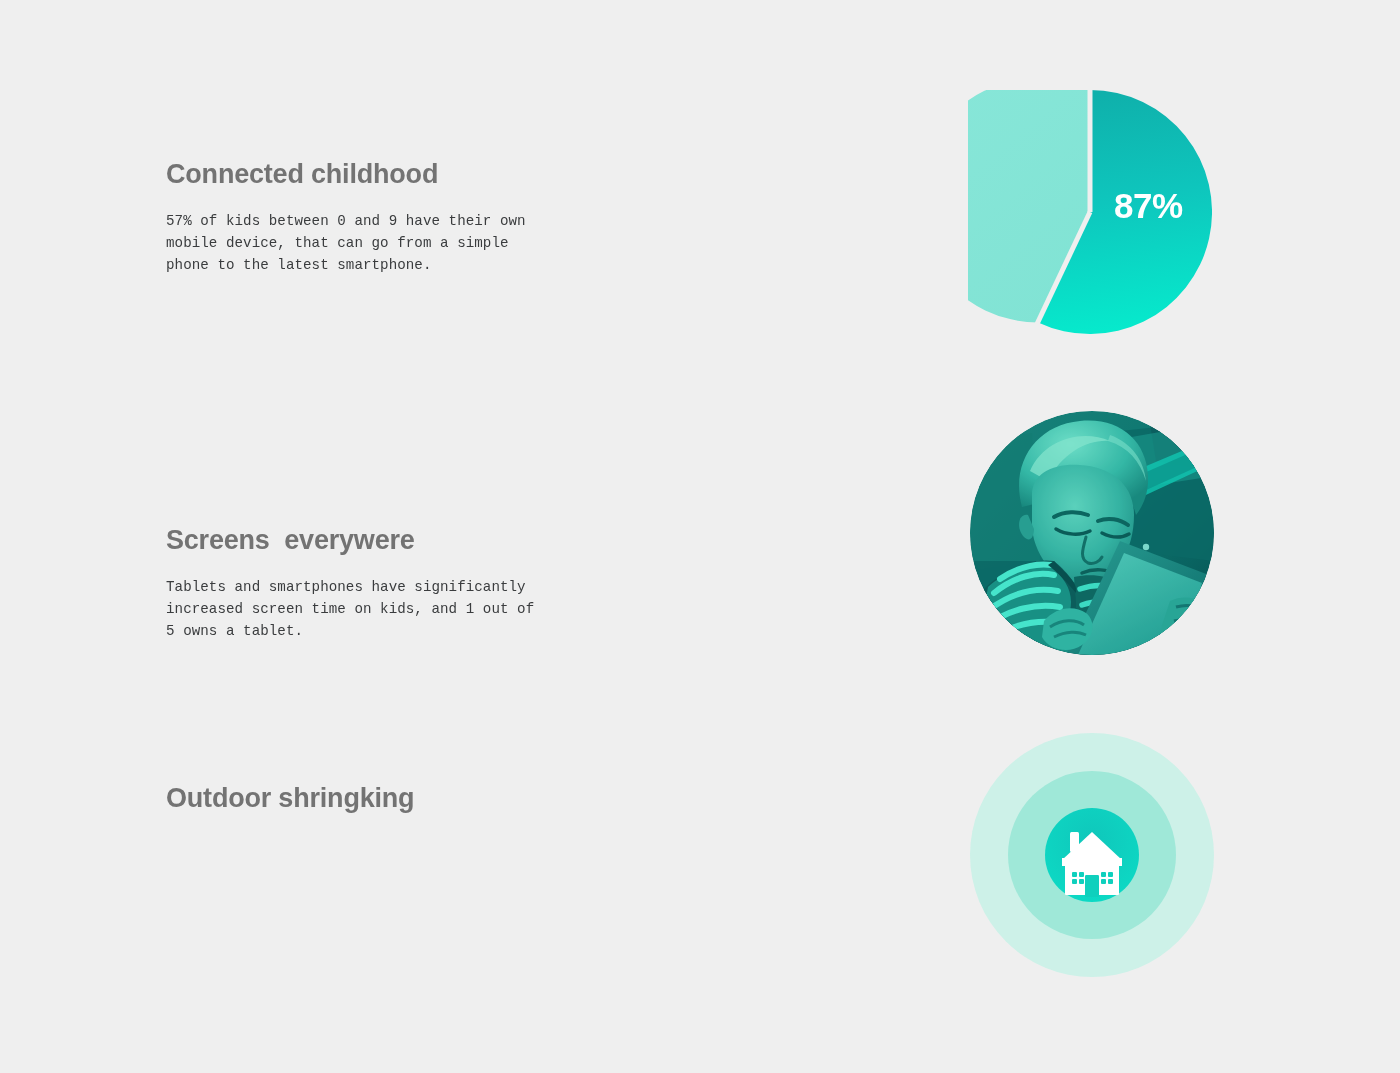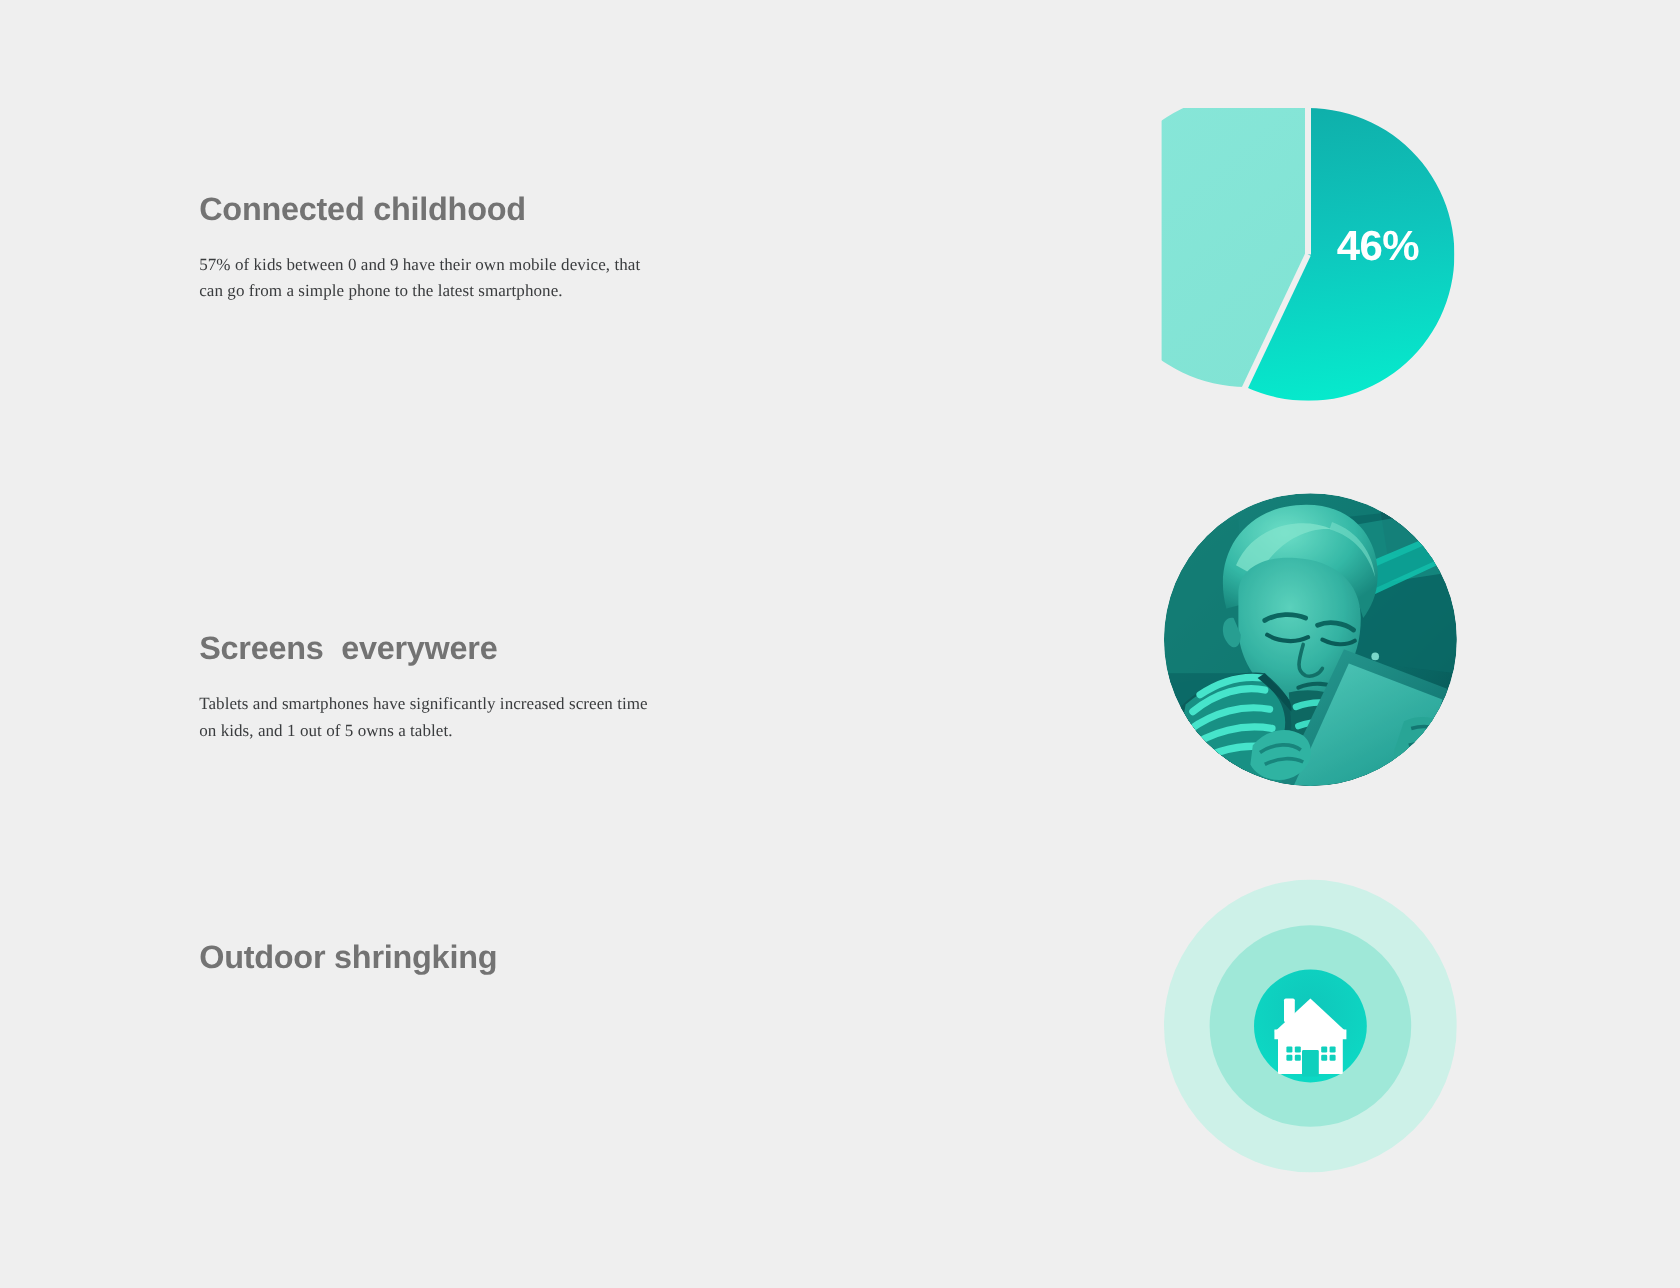--- a/index.html
+++ b/index.html
@@ -38,21 +38,21 @@
     font-size: 27px;
     font-weight: bold;
     letter-spacing: -0.2px;
     color: #737373;
     margin: 0 0 20px 0;
     line-height: 1.1;
     white-space: pre;
   }
 
   .block-body {
-    font-family: Liberation Serif, serif;
+    font-family: Liberation Mono, monospace;
     font-size: 14.2px;
     font-weight: normal;
     line-height: 1.55;
     color: #3a3c3e;
     margin: 0;
     letter-spacing: 0.05px;
   }
 
   
   .graphic {
@@ -140,21 +140,21 @@
       </defs>
 
       <path fill="url(#pieGradLight)" d="M 122 122 L 70.1 232.4 A 122 122 0 1 1 122 0 Z"></path>
 
       <path fill="url(#pieGrad)" d="M 122 122 L 122 0 A 122 122 0 1 1 70.1 232.4 Z"></path>
 
       <line x1="122" y1="122" x2="122" y2="-2" stroke="#efefef" stroke-width="5"></line>
       <line x1="122" y1="122" x2="69" y2="234" stroke="#efefef" stroke-width="5"></line>
     </svg>
     <div class="pie-label">
-      <span>46%</span>
+      <span>87%</span>
     </div>
   </div>
 
   <div class="graphic photo-wrap">
     <svg width="244" height="244" viewBox="0 0 244 244">
       <defs>
         <clipPath id="circClip">
             <circle cx="122" cy="122" r="122"></circle>
           </clipPath>
         <linearGradient id="bgWall" x1="0" y1="0" x2="1" y2="1">

